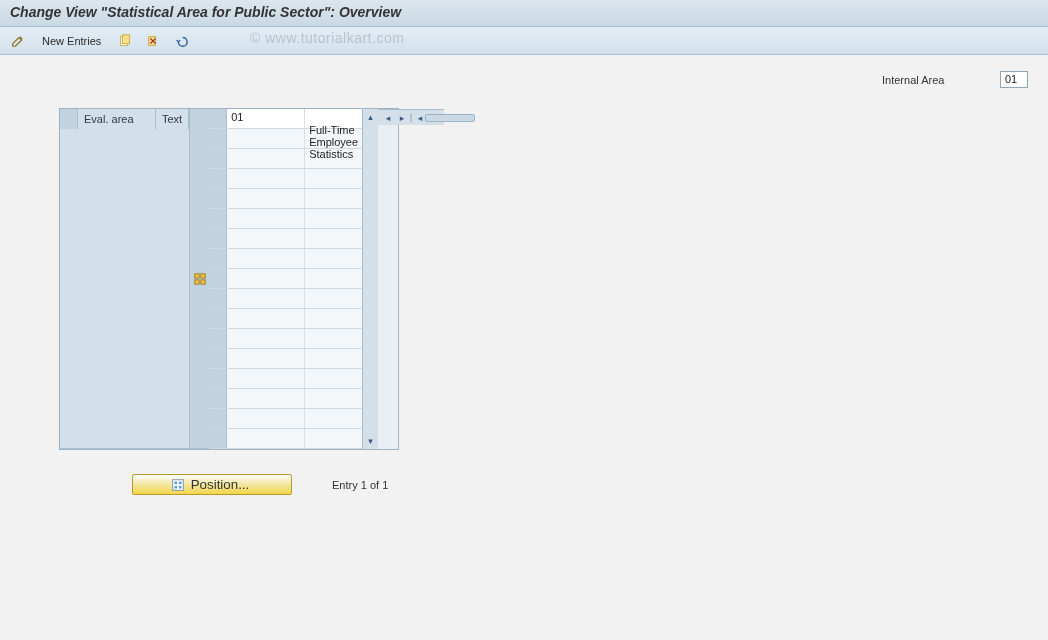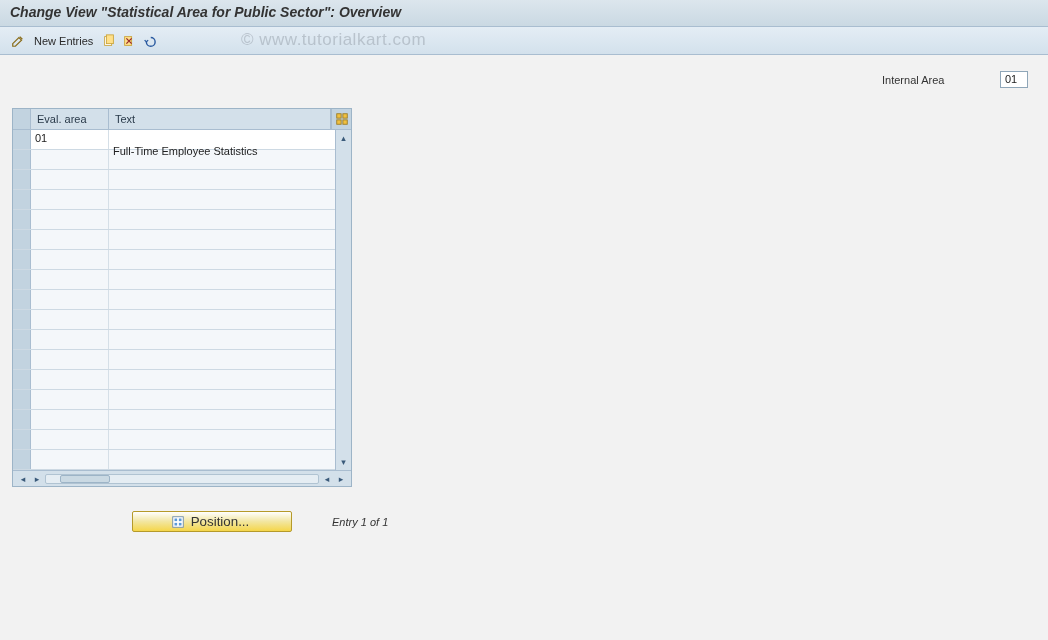--- a/index.html
+++ b/index.html
@@ -22,45 +22,46 @@
       font-style: italic;
       font-weight: bold;
       color: #333;
     }
     .toolbar {
       background: linear-gradient(#e4edf5, #d3e1ec);
       padding: 3px 8px;
       border-bottom: 1px solid #a9bdd0;
       display: flex;
       align-items: center;
-      gap: 0;
+      gap: 8px;
       height: 28px;
     }
     .tb-txt-btn {
       display:flex; align-items:center; gap:4px;
       padding:2px 6px; cursor:pointer; color:#2a2a2a;
     }
     .tb-icon-btn { width:20px; height:20px; display:flex;align-items:center;justify-content:center; cursor:pointer;}
     .watermark {
-      position:absolute; left:241px; top:30px;
-      font-size:17px; color: rgba(160,170,180,.6);
+      position:absolute; left:250px; top:30px;
+      font-size:14px; color: rgba(160,170,180,.6);
       font-family: Arial; letter-spacing:.5px;
       pointer-events:none;
     }
     .content { padding: 10px 12px; }
     .field-row { display:flex; align-items:center; gap:8px; margin:6px 8px 20px;justify-content:flex-end;}
     .field-label { width:110px; color:#333; }
     .field-value {
       border:1px solid #8fa6b8; background:#fff; padding:1px 4px;
       min-width:28px; height:17px; font-size:11px; color:#222;
     }
     .grid-box {
       border:1px solid #9db4c7; background:#e8eff5; width: 340px;
-      display:flex; flex-direction:column;
+      display:flex; flex-direction:row;
       position:relative;
+      margin-left:47px;
     }
     .grid-head { display:flex; background:#d3e0ea; border-bottom:1px solid #a9bdd0;}
     .row-handle-head {
       width:18px; background:#c2d3e0; border-right:1px solid #a9bdd0; height:20px;
     }
     .col-head {
       padding:3px 6px; border-right:1px solid #a9bdd0; background:#d3e0ea;
       color:#2a3a4a; height:20px; display:flex; align-items:center;
     }
     .col-w1 { width: 78px; }
@@ -92,21 +93,21 @@
     .hthumb { position:absolute; left:14px; top:0; bottom:0; width:50px; background:#cad9e3; border:1px solid #9db4c7; border-radius:2px;}
     .bottom-row{ display:flex; align-items:center; gap:40px; margin-top:24px; margin-left:120px;}
     .pos-btn {
       display:flex; align-items:center; gap:6px;
       background: linear-gradient(#fff,#f2e6a0,#f5d64a);
       border:1px solid #b59a2a; padding:2px 10px 2px 6px;
       min-width:160px; height:21px; cursor:pointer;
       color:#333; justify-content:center; border-radius:2px;text-align:center;
     }
     .pos-btn .ico { width:14px;height:14px; }
-    .entry-info { color:#333;font-style:italic; }
+    .entry-info { color:#333; }
     
     svg.ic { width:14px; height:14px; }
   </style>
 </head>
 <body>
 
 <div class="title-bar">
   <h1>Change View "Statistical Area for Public Sector": Overview</h1>
 </div>
 

